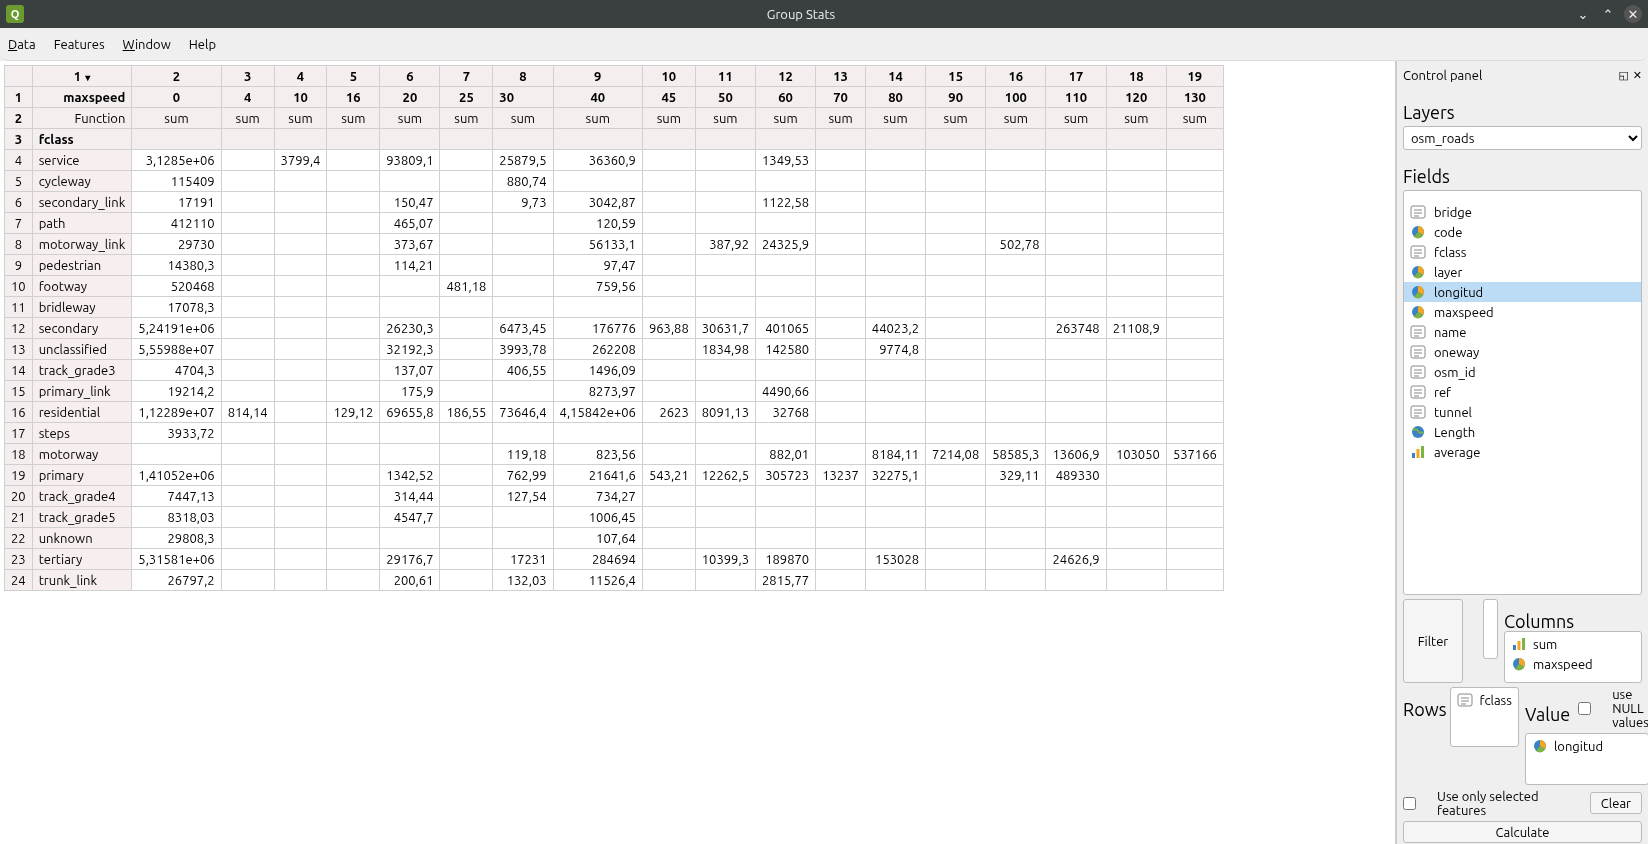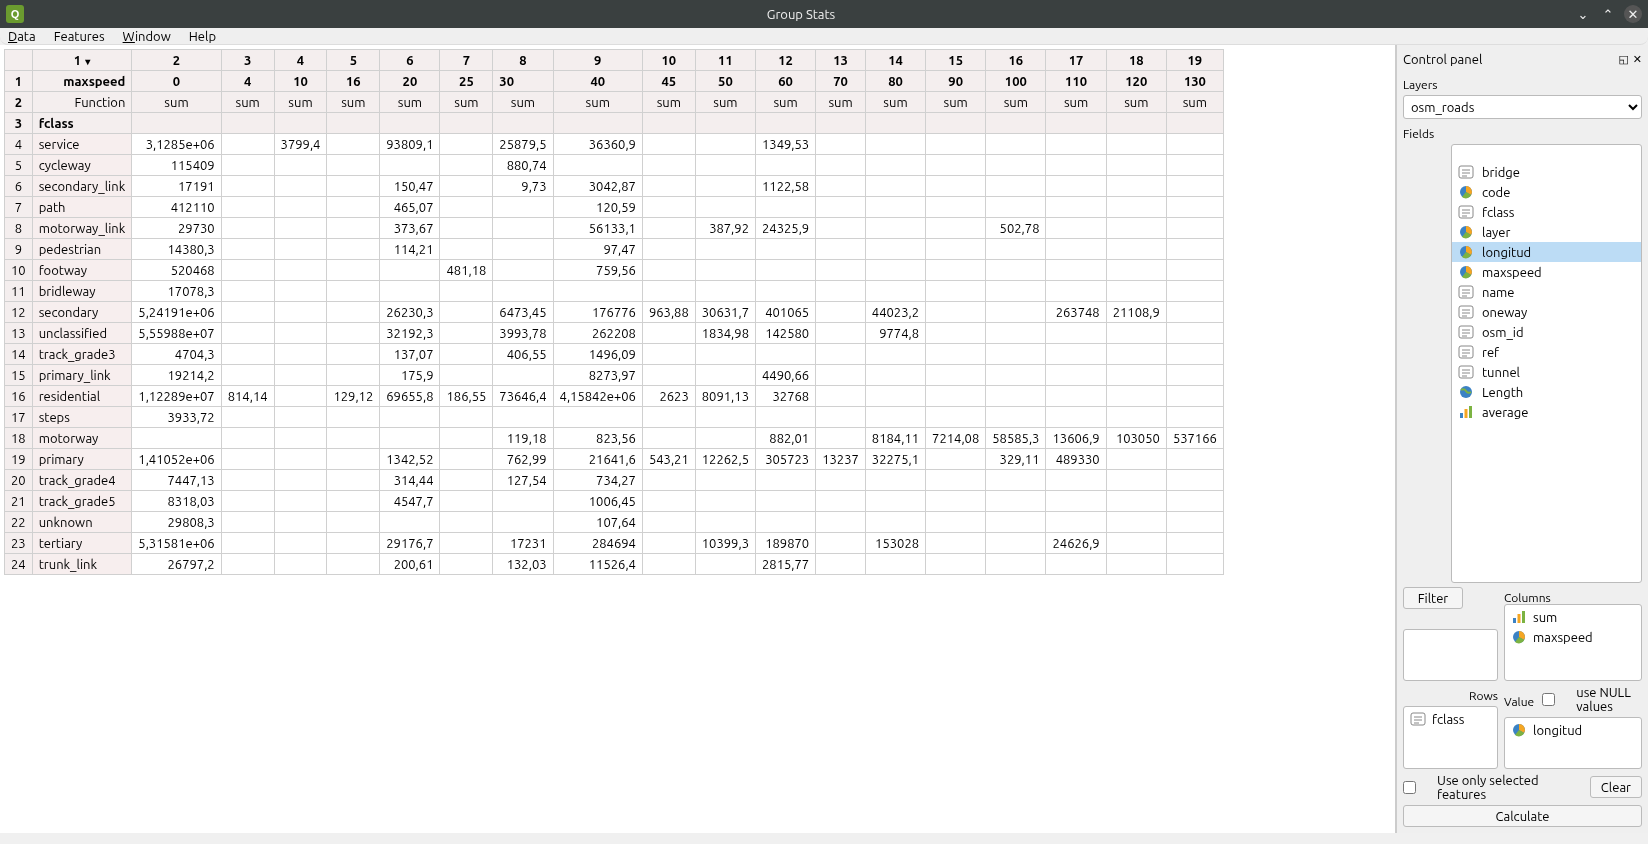--- a/index.html
+++ b/index.html
@@ -1,40 +1,40 @@
 <!DOCTYPE html>
 <html><head>
 <meta charset="utf-8">
 <style>
 * { box-sizing: border-box; font-family: "Ubuntu", "Segoe UI", sans-serif; font-size: 13px; }
 body { margin:0; background:#f0f0f0; }
 .titlebar { background:#3a4040; color:#eee; height:28px; display:flex; align-items:center; padding:0 6px; }
 .titlebar .logo { width:18px; height:18px; border-radius:3px; background:#6b9b2f; display:flex; align-items:center; justify-content:center; color:#fff; font-weight:bold; font-size:11px; margin-right:8px;}
 .titlebar .title { flex:1; text-align:center; font-size:13px; }
 .titlebar .winicons span { display:inline-block; width:18px; height:18px; text-align:center; line-height:18px; margin-left:4px; cursor:pointer; }
-.menubar { background:#efefef; height:17px; display:flex; align-items:center; padding:0 8px; border-bottom:1px solid #ddd;border-radius:8px; }
+.menubar { background:#efefef; height:17px; display:flex; align-items:center; padding:16px 8px; border-bottom:1px solid #ddd;border-radius:8px; }
 .menubar .mitem { margin-right:18px; cursor:pointer; }
 .menubar .mitem .u { text-decoration:underline; }
 .content { display:flex; height:calc(844px - 28px - 28px); }
 .tablewrap { flex:1; overflow:auto; background:#fff; border-right:1px solid #ccc; padding:4px; position:relative; }
 table.grid { border-collapse:collapse; }
 table.grid td, table.grid th { border:1px solid #d0d0d0; padding:3px 6px; font-size:13px; white-space:nowrap; }
 table.grid th { background:#f4eeee; font-weight:normal; text-align:center; }
 table.grid th.rownum { background:#f4eeee; width:22px; text-align:center; }
 table.grid td { background:#fff; text-align:right; }
 table.grid td.label { background:#f7eeee; text-align:left; }
 table.grid .hdrRow td, table.grid .hdrRow th { background:#f4eeee; font-weight:bold; text-align:center;}
 table.grid .hdrRow th.corner { background:#f4eeee; }
 .dropdown-arrow { font-size:10px; margin-left:4px;}
 .rightpanel { width:252px; background:#efefef; border-left:1px solid #ccc; display:flex; flex-direction:column; padding:6px; gap:4px;}
 .panel-title { display:flex; align-items:center; justify-content:space-between; font-size:13px; padding-bottom:4px;}
 .panel-title .picons span { font-size:11px; margin-left:4px; cursor:pointer;}
-.section-label { font-size:12px; margin-top:4px; }
+.section-label { font-size:18px; margin-top:12px; }
 select.layersel { width:100%; padding:3px; background:#fff; border:1px solid #bbb; border-radius:3px;}
-.fieldlist { flex:1; background:#fff; border:1px solid #bbb; border-radius:3px; overflow-y:auto; padding:17px 0;margin-left:48px; }
+.fieldlist { flex:1; background:#fff; border:1px solid #bbb; border-radius:3px; overflow-y:auto; padding:11px 0; }
 .fielditem { display:flex; align-items:center; padding:2px 6px; cursor:pointer; }
 .fielditem.selected { background:#bcdcf5; }
 .fielditem .ficon { width:16px; height:16px; margin-right:8px; display:inline-flex; align-items:center; justify-content:center; }
 .btn { background:#f5f5f5; border:1px solid #bbb; border-radius:3px; padding:3px 10px; cursor:pointer; }
 .btn.wide { width:100%; text-align:center; }
 .hbox { display:flex; gap:6px; }
 .dropzone { background:#fff; border:1px solid #bbb; border-radius:3px; min-height:52px; padding:2px; flex:1; }
 .dz-item { display:flex; align-items:center; padding:2px 4px; }
 .dz-item .ficon { width:16px; height:16px; margin-right:6px; display:inline-flex; align-items:center; justify-content:center;}
 .chk { display:flex; align-items:center; gap:21px; }
@@ -764,21 +764,21 @@
               <rect x="2" y="9" width="3" height="5" fill="#3b82c4"></rect>
               <rect x="6.5" y="5" width="3" height="9" fill="#f5a623"></rect>
               <rect x="11" y="2" width="3" height="12" fill="#7cb342"></rect>
             </svg>
           </span>
           <span>average</span>
         </div>
       </div>
 
     <div class="hbox">
-      <div style="flex:0 0 95px; display:flex; flex-direction:column; gap:20px;">
+      <div style="flex:0 0 95px; display:flex; flex-direction:row; gap:20px;">
         <button class="btn" style="width:60px">Filter</button>
         <div class="dropzone" style="height:60px;"></div>
       </div>
       <div style="flex:1; display:flex; flex-direction:column; ">
         <div class="section-label">Columns</div>
         <div class="dropzone" id="colzone">
             <div class="dz-item">
               <span class="ficon">
                 <svg class="icn" viewBox="0 0 16 16">
                   <rect x="2" y="9" width="3" height="5" fill="#3b82c4"></rect>
@@ -796,21 +796,21 @@
                   <path d="M8 8 L13.2 11 A6 6 0 0 1 4 13 Z" fill="#7cb342"></path>
                 </svg>
               </span>
               <span>maxspeed</span>
             </div>
           </div>
       </div>
     </div>
 
     <div class="hbox">
-      <div style="flex:0 0 95px; display:flex; flex-direction:column; gap:4px;text-align:right;">
+      <div style="flex:0 0 95px; display:flex; flex-direction:row; gap:4px;">
         <div class="section-label">Rows</div>
         <div class="dropzone" id="rowzone" style="height:60px;">
             <div class="dz-item">
               <span class="ficon">
                 <svg class="icn" viewBox="0 0 16 16">
                   <rect x="1" y="2" width="14" height="12" rx="2" fill="#fff" stroke="#888"></rect>
                   <line x1="4" y1="6" x2="12" y2="6" stroke="#888"></line>
                   <line x1="4" y1="9" x2="12" y2="9" stroke="#888"></line>
                   <line x1="4" y1="12" x2="9" y2="12" stroke="#888"></line>
                 </svg>

